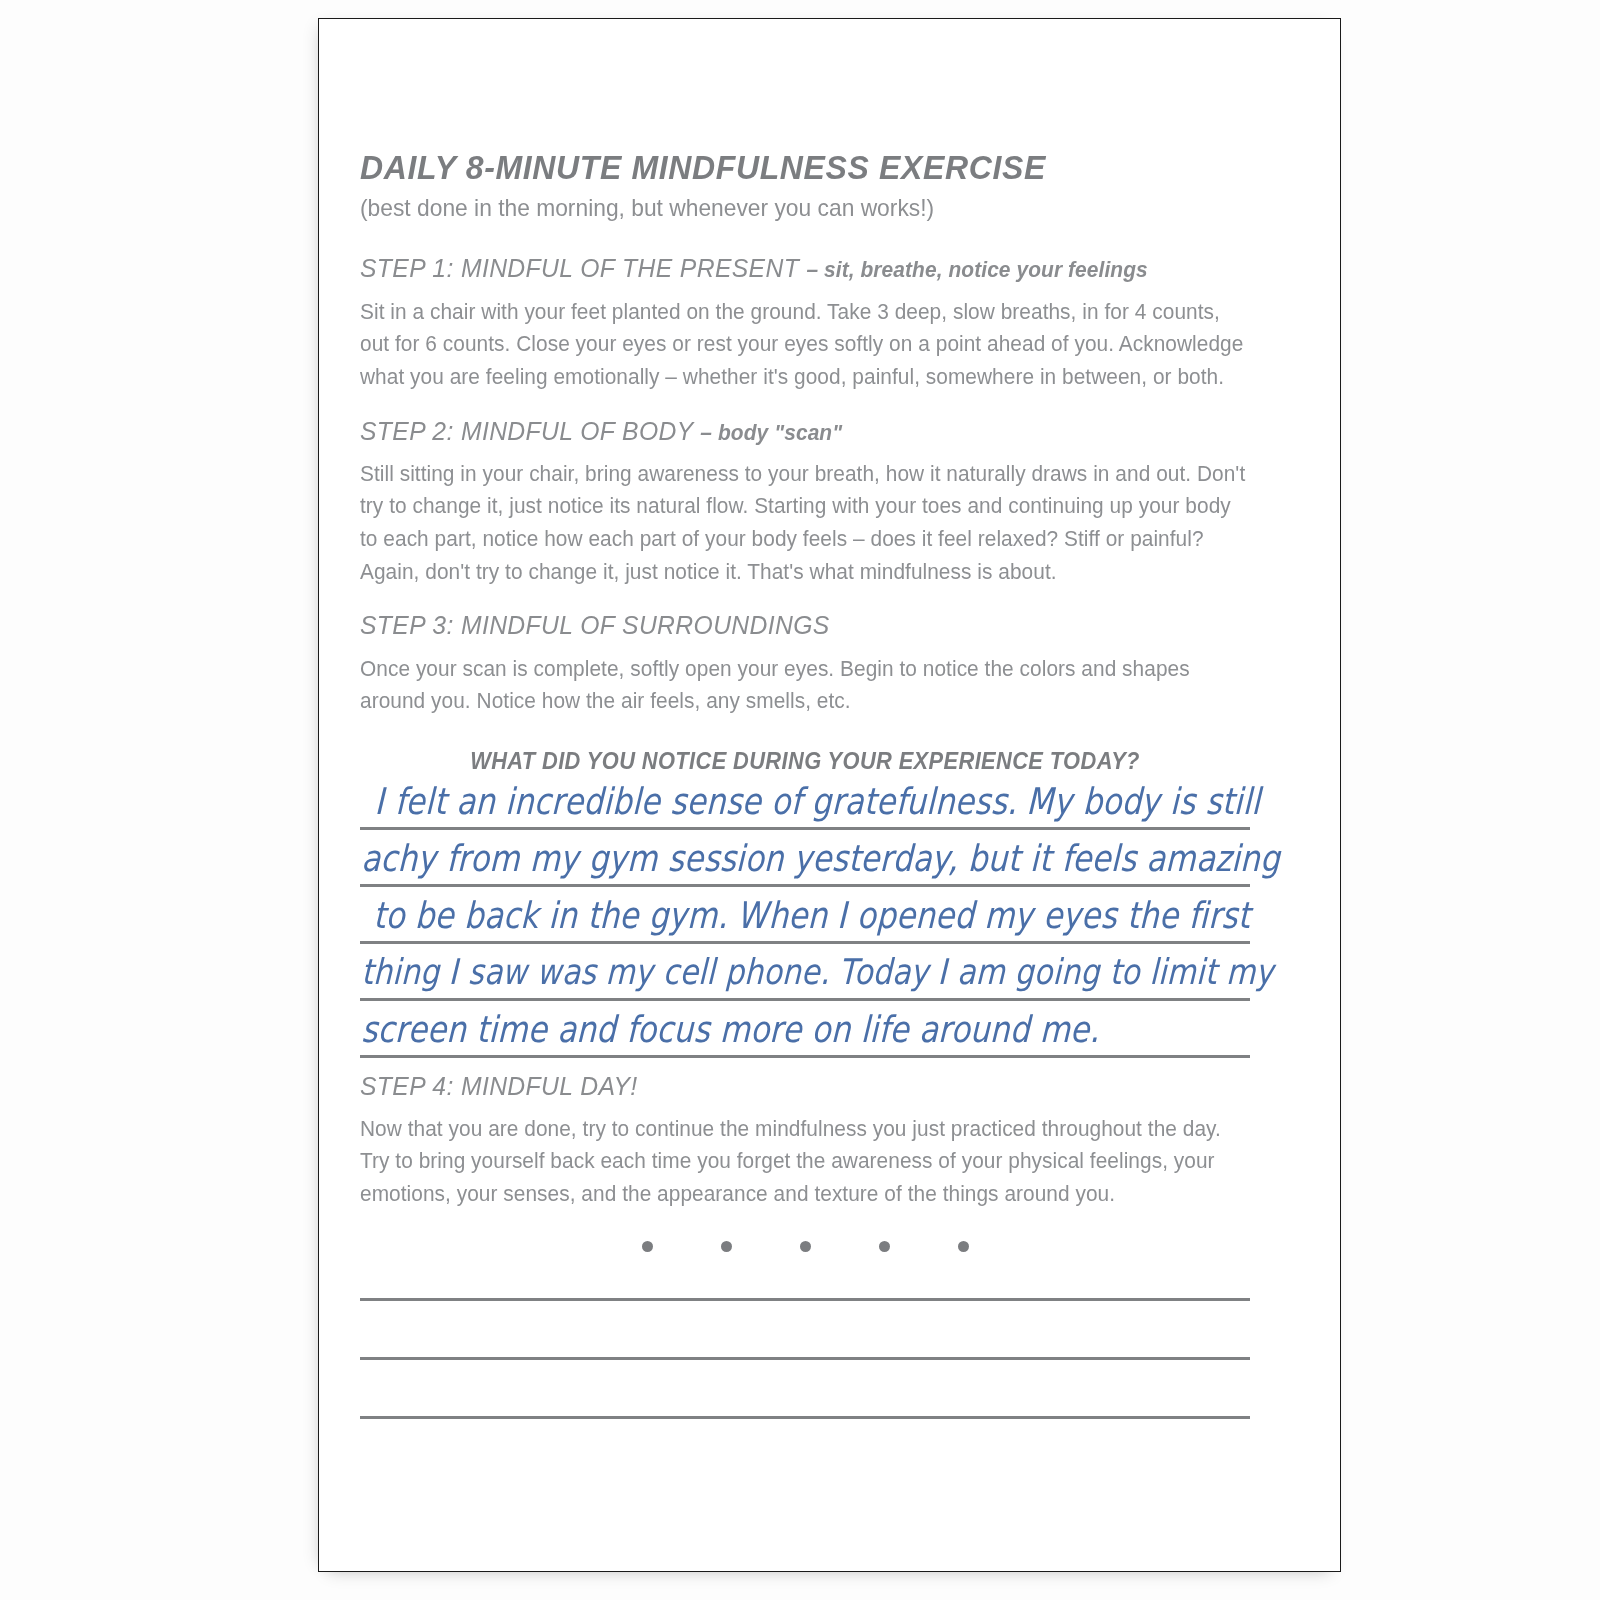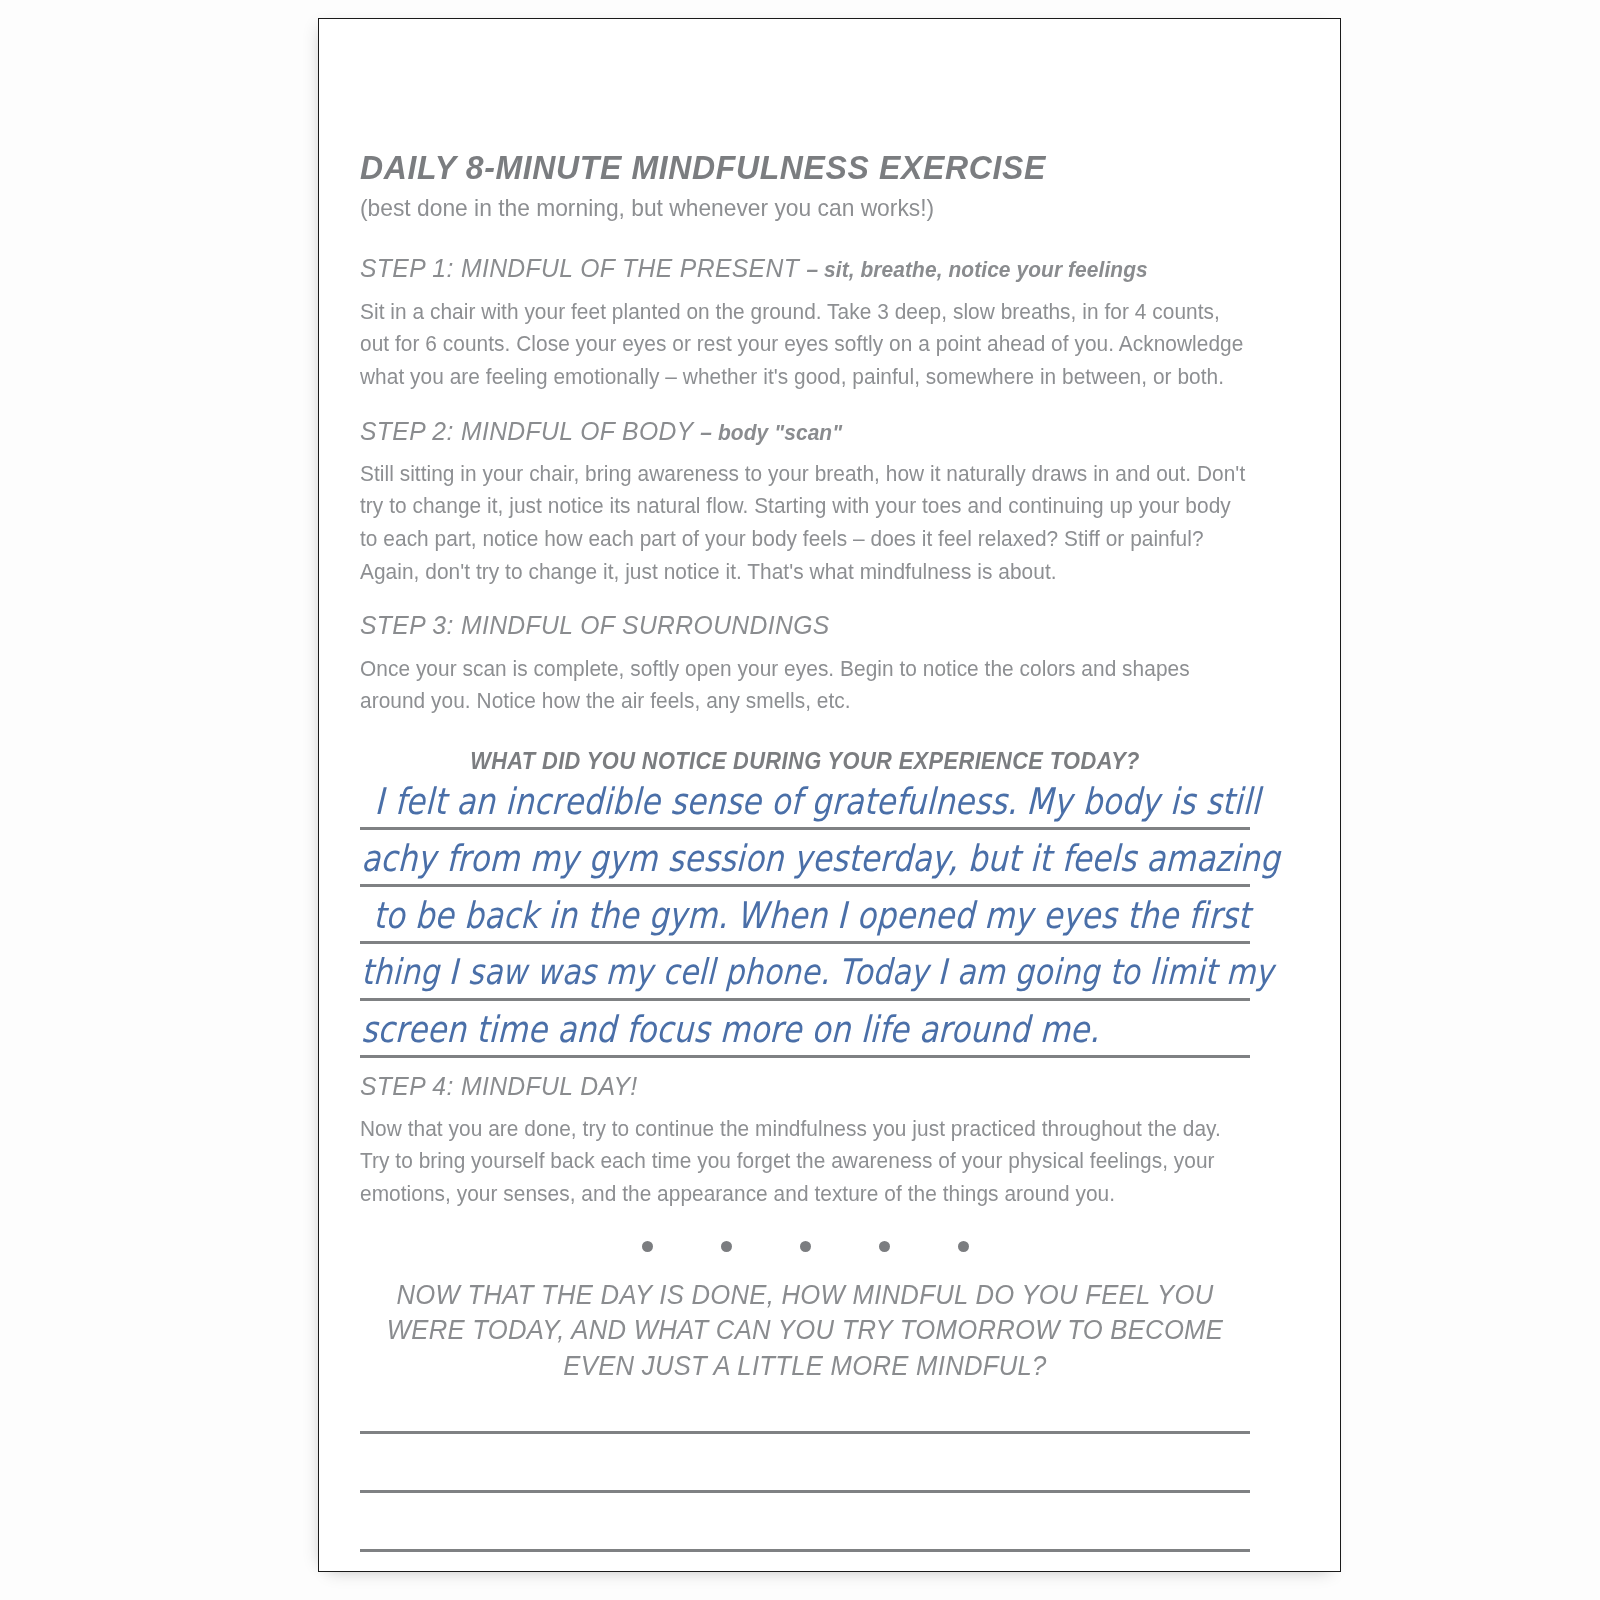--- a/index.html
+++ b/index.html
@@ -234,25 +234,20 @@
       <div class="step-body">Now that you are done, try to continue the mindfulness you just practiced throughout the day. Try to bring yourself back each time you forget the awareness of your physical feelings, your emotions, your senses, and the appearance and texture of the things around you.</div>
 
       <div class="dots">
         <span class="dot"></span>
         <span class="dot"></span>
         <span class="dot"></span>
         <span class="dot"></span>
         <span class="dot"></span>
       </div>
 
-      <div style="margin-top:26px;">
-        <div class="prompt-big">NOW THAT THE DAY IS DONE, HOW MINDFUL DO YOU FEEL YOU</div>
-        <div class="prompt-big">WERE TODAY, AND WHAT CAN YOU TRY TOMORROW TO BECOME</div>
-        <div class="prompt-big">EVEN JUST A LITTLE MORE MINDFUL?</div>
-      </div>
 
       <div class="blank-lines">
         <div class="blank-line"></div>
         <div class="blank-line"></div>
         <div class="blank-line"></div>
       </div>
 
     </div>
   </div>
 

